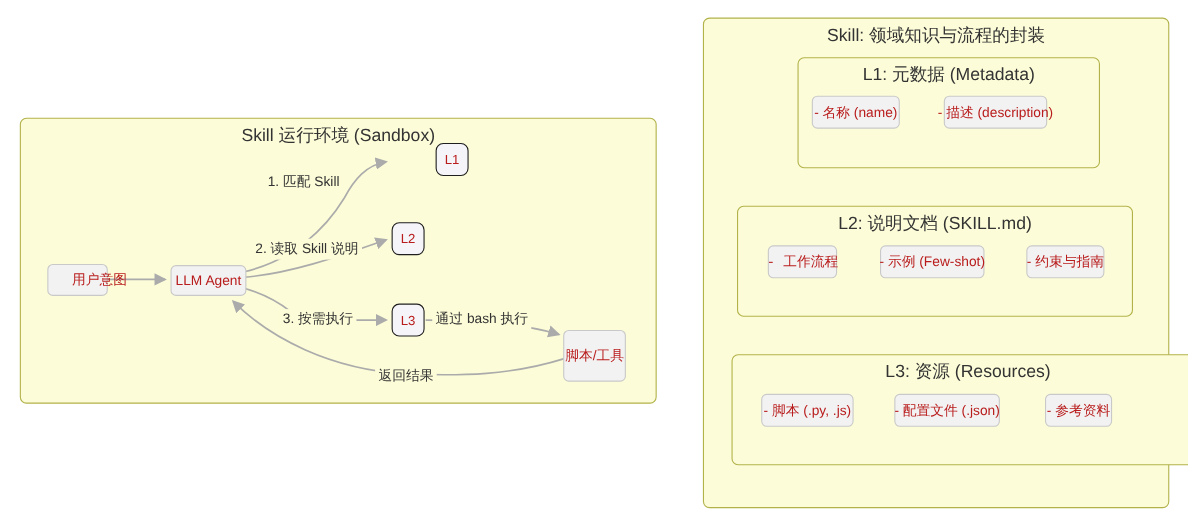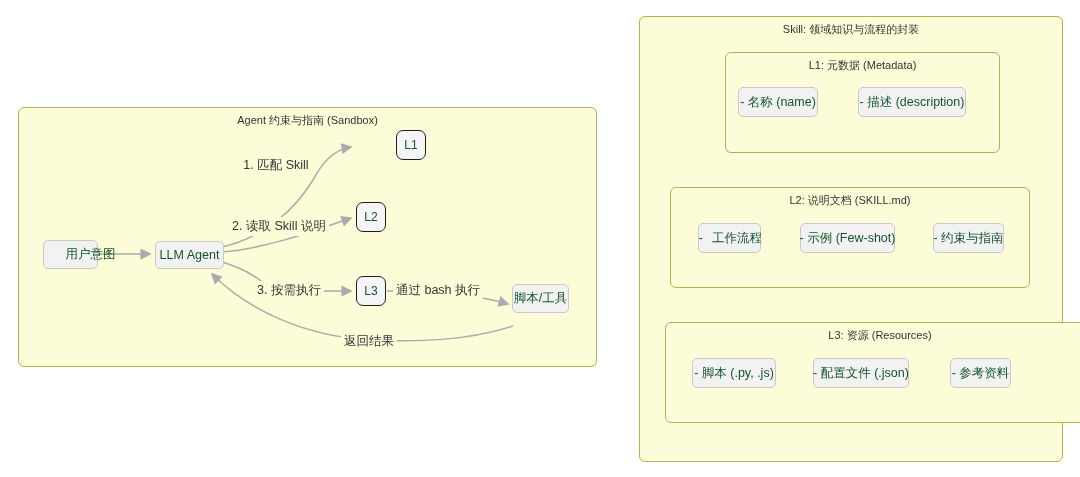--- a/index.html
+++ b/index.html
@@ -7,46 +7,46 @@
     position:relative;width:1080px;height:477px;overflow:hidden;
     font-family:"Liberation Sans","DejaVu Sans",sans-serif;
     color:#333333;background:#ffffff;
   }
   .cluster{
     position:absolute;background:#fcfcd8;border:1px solid #b2b24a;
     border-radius:6px;box-sizing:border-box;z-index:0;
   }
   .cluster .cluster-title{
     position:absolute;left:0;right:0;top:5px;text-align:center;
-    font-size:11px;color:#333333;white-space:nowrap;
+    font-size:16px;color:#333333;white-space:nowrap;
   }
   .edges{position:absolute;left:0;top:0;z-index:1;pointer-events:none;}
   .node{
     position:absolute;z-index:2;box-sizing:border-box;
     display:flex;align-items:center;justify-content:center;
     background:#f2f2f2;border:1px solid #c9c9c9;border-radius:5px;
-    font-size:12.5px;white-space:nowrap;color:#14532d;
+    font-size:12.5px;white-space:nowrap;color:#b91c1c;
   }
   .node.lnode{
     background:#f4f4f9;border:1.7px solid #1f1f1f;border-radius:7px;
     font-size:12px;
   }
   .edge-label{
     position:absolute;z-index:2;transform:translateX(-50%);
     background:#fcfcd8;padding:1px 3px;font-size:12.5px;
     white-space:nowrap;color:#333333;
   }
 </style>
 </head>
 <body>
 
 <div class="canvas">
 
   <div class="cluster" style="left:18px;top:107px;width:579px;height:260px;">
-    <div class="cluster-title">Agent 约束与指南 (Sandbox)</div>
+    <div class="cluster-title">Skill 运行环境 (Sandbox)</div>
   </div>
 
   <div class="cluster" style="left:639px;top:16px;width:424px;height:446px;">
     <div class="cluster-title">Skill: 领域知识与流程的封装</div>
   </div>
 
   <div class="cluster" style="left:713px;top:52px;width:275px;height:101px;margin-left:12px;">
     <div class="cluster-title">L1: 元数据 (Metadata)</div>
   </div>
 
@@ -88,34 +88,34 @@
     </div>
 
   <div class="node lnode" style="left:356px;top:202px;width:30px;height:30px;">
       <span>L2</span>
     </div>
 
   <div class="node lnode" style="left:356px;top:276px;width:30px;height:30px;">
       <span>L3</span>
     </div>
 
-  <div class="node" style="left:512px;top:284px;width:57px;height:29px;">
+  <div class="node" style="left:512px;top:300px;width:57px;height:47px;">
       <span>脚本/工具</span>
     </div>
 
   <div class="edge-label" style="left:276px;top:156px;">1. 匹配 Skill</div>
   <div class="edge-label" style="left:279px;top:217px;">2. 读取 Skill 说明</div>
   <div class="edge-label" style="left:289px;top:281px;">3. 按需执行</div>
   <div class="edge-label" style="left:438px;top:281px;">通过 bash 执行</div>
   <div class="edge-label" style="left:369px;top:332px;">返回结果</div>
 
   <div class="node" style="left:738px;top:87px;width:80px;height:30px;">
       <span>- 名称 (name)</span>
     </div>
-  <div class="node" style="left:858px;top:87px;width:108px;height:30px;text-align:right;">
+  <div class="node" style="left:858px;top:87px;width:94px;height:30px;text-align:right;">
       <span>- 描述 (description)</span>
     </div>
 
   <div class="node" style="left:698px;top:223px;width:63px;height:30px;font-family:Liberation Mono, monospace;">
       <span>- 工作流程</span>
     </div>
   <div class="node" style="left:800px;top:223px;width:95px;height:30px;">
       <span>- 示例 (Few-shot)</span>
     </div>
   <div class="node" style="left:933px;top:223px;width:71px;height:30px;">

